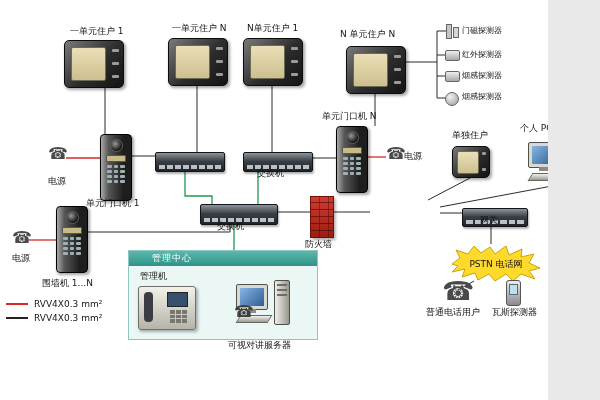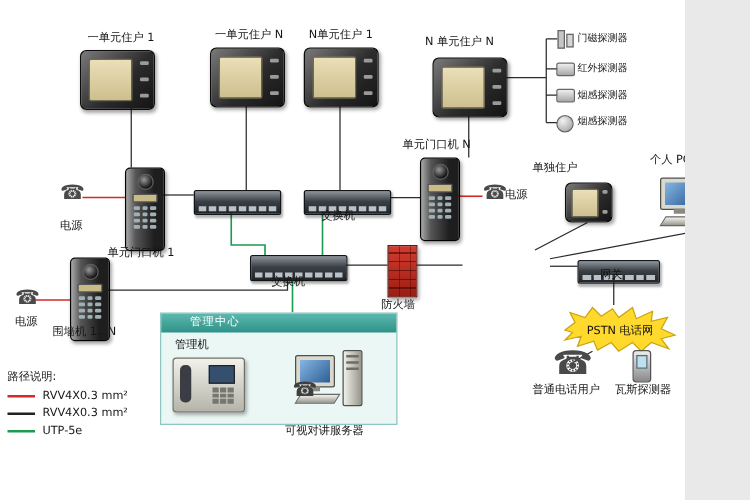--- a/index.html
+++ b/index.html
@@ -276,21 +276,21 @@
       <polygon fill="#ffd92b" stroke="#c9a40d" stroke-width="1" points="2,20 10,14 6,6 18,10 24,2 31,9 40,3 45,10 56,2 59,11 72,5 71,13 84,10 79,19 90,24 79,27 85,35 71,30 63,37 56,30 45,37 39,30 28,36 25,29 12,33 15,25 2,28 8,22"></polygon>
       <text x="46" y="23" text-anchor="middle" fill="#111" font-size="9">PSTN 电话网</text>
     </svg>
   </div>
 
   <div class="phoneglyph" style="left:442px;top:278px;font-size:26px">☎</div>
   <div class="label" style="left:426px;top:308px">普通电话用户</div>
   <div class="mobile" style="left:506px;top:280px"></div>
   <div class="label" style="left:492px;top:308px">瓦斯探测器</div>
 
-  <div class="label" style="left:426px;top:131px">单独住户</div>
+  <div class="label" style="left:452px;top:131px">单独住户</div>
   <div class="monitor" style="left:452px;top:146px;width:36px;height:30px">
     <div class="screen"></div>
     <div class="keys">
         <i></i>
         <i></i>
       </div>
   </div>
 
   <div class="label" style="left:520px;top:124px">个人 PC 电脑机</div>
   <div class="pc" style="left:528px;top:138px;width:58px;height:48px">
@@ -317,21 +317,21 @@
         <i></i>
         <i></i>
         <i></i>
         <i></i>
         <i></i>
         <i></i>
         <i></i>
         <i></i>
       </div>
   </div>
-  <div class="label" style="left:42px;top:262px">围墙机 1...N</div>
+  <div class="label" style="left:42px;top:279px">围墙机 1...N</div>
   <div class="phoneglyph" style="left:12px;top:230px;font-size:16px">☎</div>
   <div class="label" style="left:12px;top:254px">电源</div>
 
   <div class="mgmtbox" style="left:128px;top:250px;width:188px;height:88px">
     <div class="hdr">管理中心</div>
   </div>
   <div class="label" style="left:140px;top:272px">管理机</div>
   <div class="console" style="left:138px;top:286px;width:56px;height:42px">
     <div class="hs"></div>
     <div class="scr"></div>
@@ -356,29 +356,24 @@
     <div class="tower">
         <i></i>
         <i></i>
         <i></i>
       </div>
     <div class="ph">☎</div>
   </div>
   <div class="label" style="left:228px;top:341px">可视对讲服务器</div>
 
   <div class="legend">
-    <div>路径说明:</div>
     <div class="row">
       <span class="sw" style="background: rgb(212, 42, 42);"></span>
       <span>RVV4X0.3 mm²</span>
     </div>
     <div class="row">
       <span class="sw" style="background: rgb(34, 34, 34);"></span>
       <span>RVV4X0.3 mm²</span>
     </div>
-    <div class="row">
-      <span class="sw" style="background: rgb(28, 154, 79);"></span>
-      <span>UTP-5e</span>
-    </div>
   </div>
 
 
 </div>
 
 </body></html>

